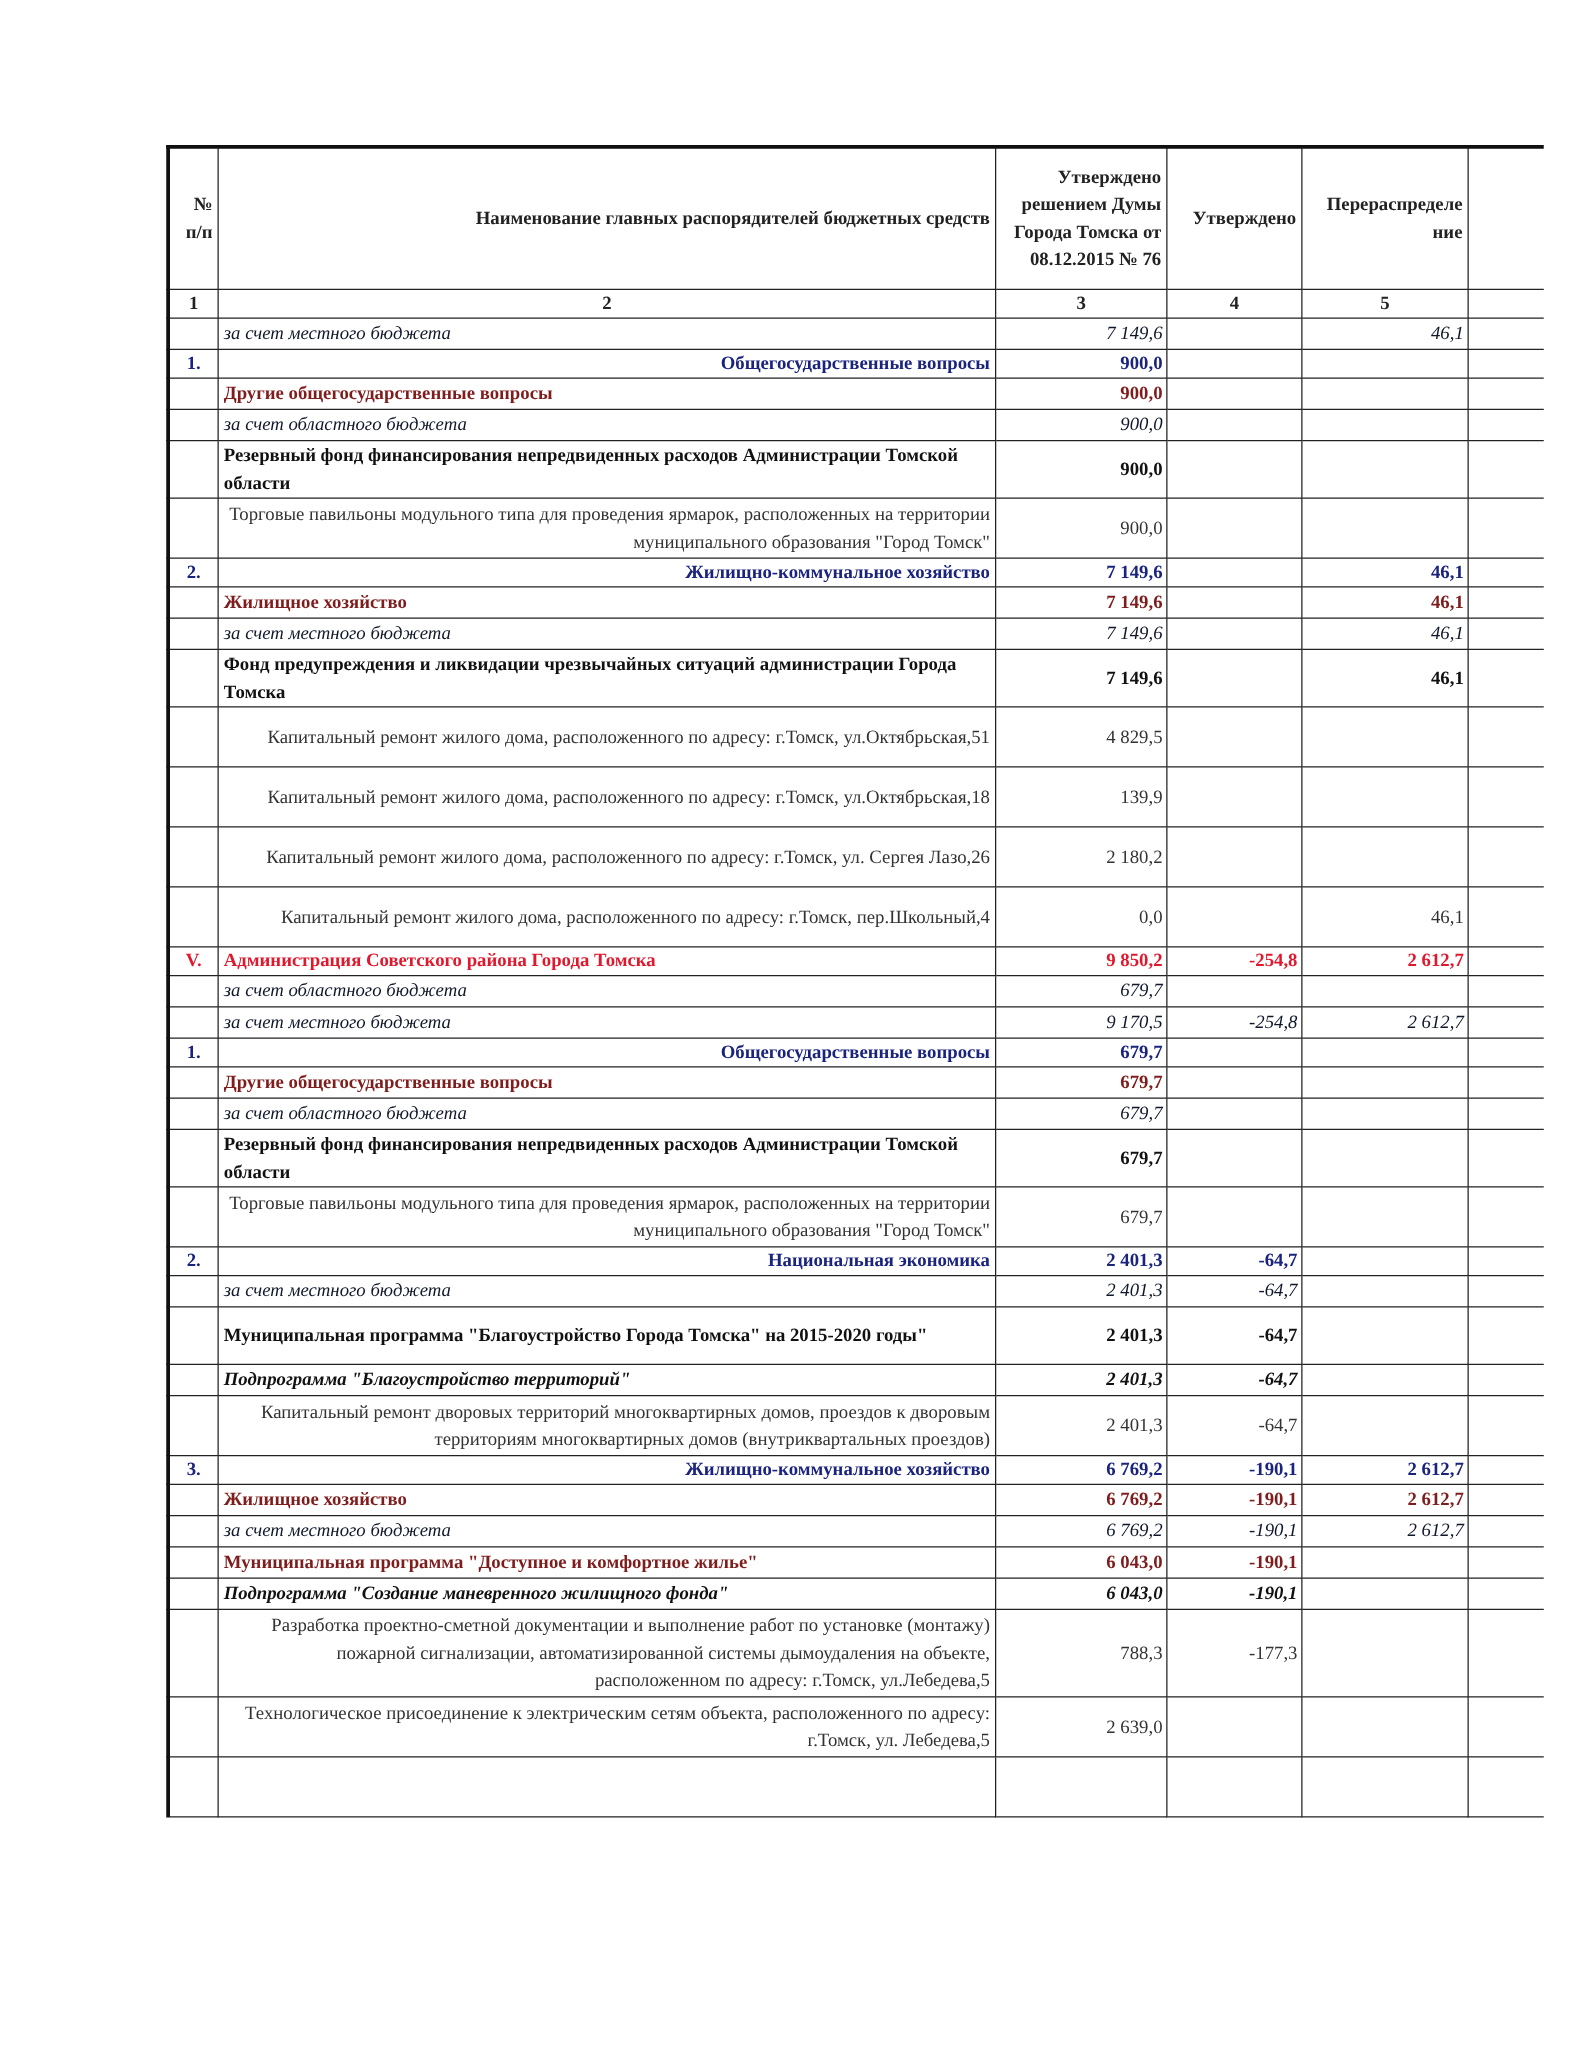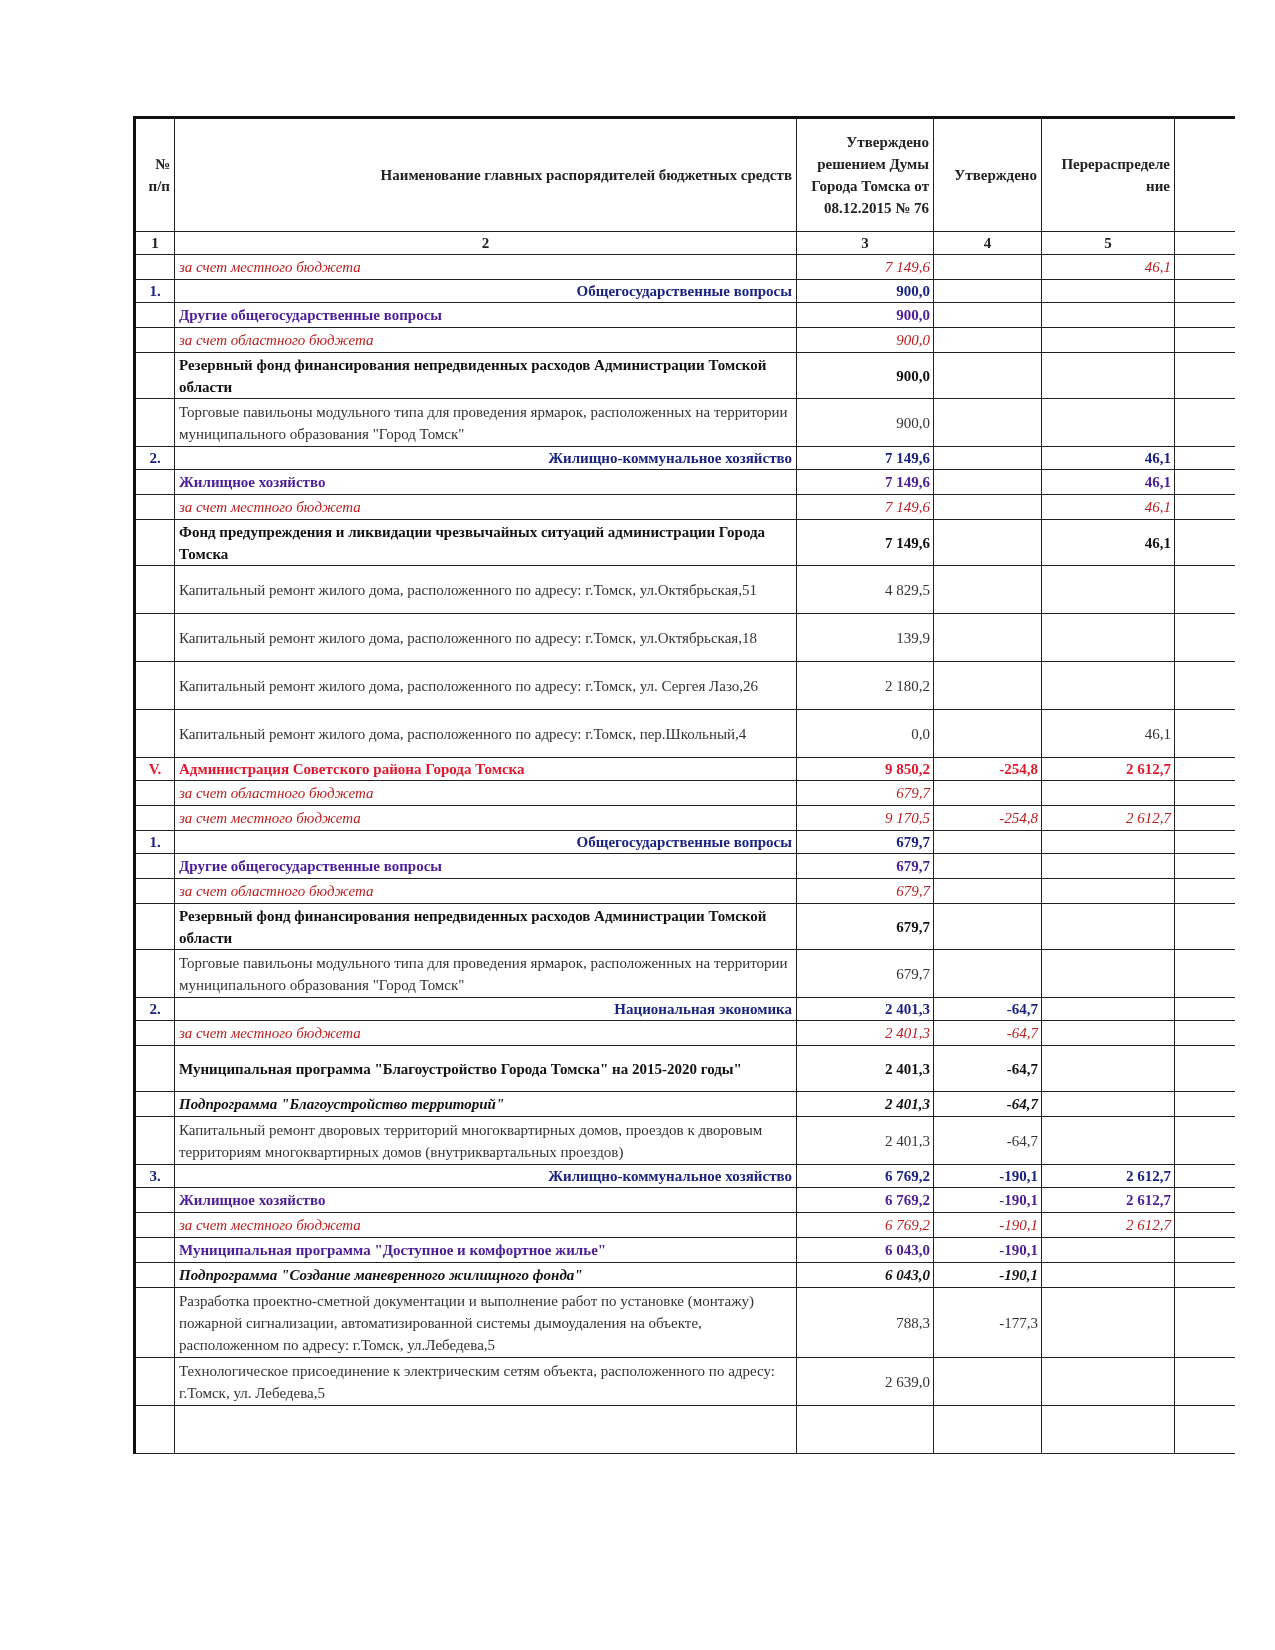--- a/index.html
+++ b/index.html
@@ -8,27 +8,27 @@
   #sheet { position: absolute; left: 133px; top: 116px; border-collapse: collapse;
            table-layout: fixed; border-left: 3px solid #111; border-top: 3px solid #111; }
   #sheet td { border: 1px solid #222; padding: 0 4px; font-size: 15px; line-height: 22px;
               vertical-align: middle; overflow: hidden; }
   #sheet td.num { text-align: right; padding-right: 3px; }
   #sheet td.no  { text-align: center; font-weight: bold; }
   col.c1 { width: 40px; } col.c2 { width: 622px; } col.c3 { width: 137px; }
   col.c4 { width: 108px; } col.c5 { width: 133px; } col.c6 { width: 60px; }
   tr.head td { font-weight: bold; text-align: right; font-size: 14px; line-height: 21px; height: 112px; }
   tr.idx td { font-weight: bold; text-align: center; height: 20px; border-bottom: 3px solid #111; }
-  tr.src td { font-style: italic; color: #b91c1c; height: 24px; }
+  tr.src td { font-style: italic; color: #0f172a; height: 24px; }
   tr.section td { font-weight: bold; color: #1a237e; height: 22px; text-align: right; }
   tr.admin td { font-weight: bold; color: #e0182d; height: 22px; }
-  tr.sub td { font-weight: bold; color: #4c1d95; height: 24px; }
+  tr.sub td { font-weight: bold; color: #7f1d1d; height: 24px; }
   tr.fund td { font-weight: bold; color: #111; }
   tr.subprog td { font-weight: bold; font-style: italic; color: #111; height: 24px; }
-  tr.item td { color: #333; }
+  tr.item td { color: #333; text-align: right; }
   td.lastcol { border-right: none !important; }
 </style>
 </head>
 <body>
 
 <table id="sheet">
   <colgroup>
     <col class="c1">
       <col class="c2">
       <col class="c3">

